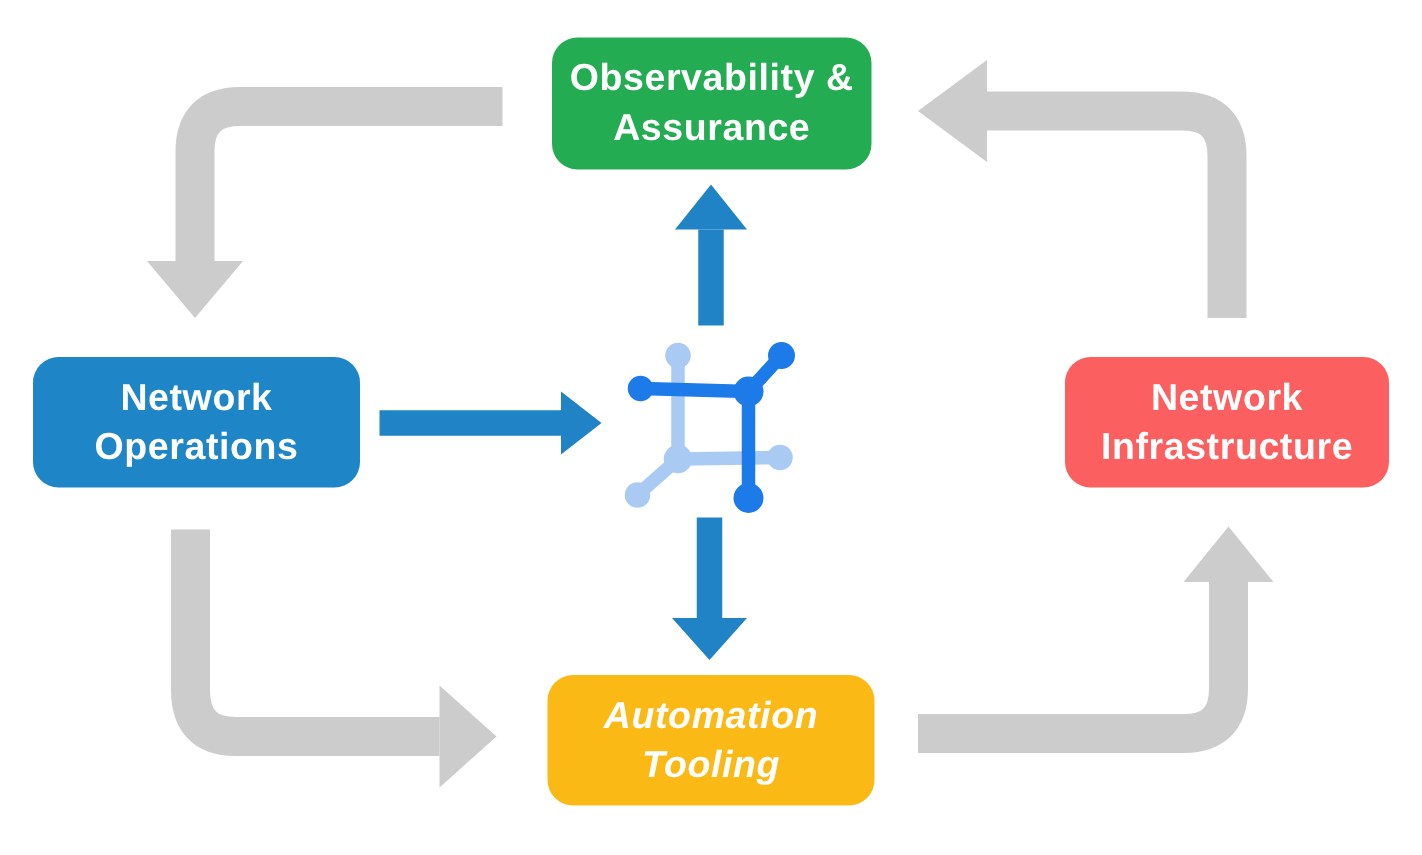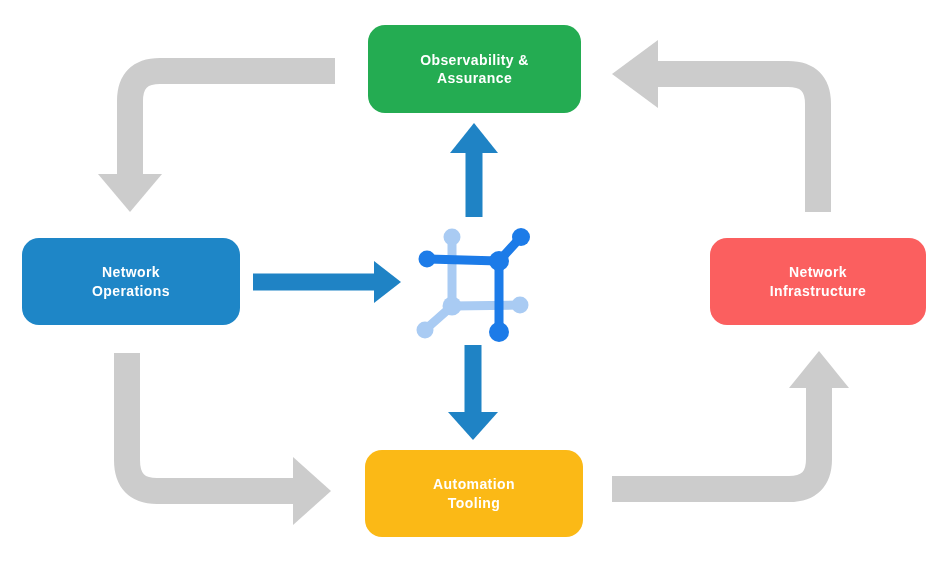--- a/index.html
+++ b/index.html
@@ -22,30 +22,30 @@
     height: 570px;
   }
   .node {
     position: absolute;
     border-radius: 17px;
     display: flex;
     align-items: center;
     justify-content: center;
     text-align: center;
     color: #ffffff;
-    font-size: 14px;
+    font-size: 25px;
     font-weight: 600;
     letter-spacing: 0.4px;
     line-height: 1.32;
   }
   .node span { white-space: pre-line; }
   .node-observability   { left: 368px; top: 25px;  width: 213px; height: 88px; background: #24AC52; }
   .node-operations      { left: 22px;  top: 238px; width: 218px; height: 87px; background: #1E86C7; }
   .node-infrastructure  { left: 710px; top: 238px; width: 216px; height: 87px; background: #FB5F5F; }
-  .node-automation      { left: 365px; top: 450px; width: 218px; height: 87px; background: #FBB916; }
+  .node-automation      { left: 365px; top: 450px; width: 218px; height: 87px; background: #FBB916; font-style: italic; }
   .cycle-arrow { stroke: #CCCCCC; stroke-width: 26; fill: none; }
   .cycle-head  { fill: #CCCCCC; }
   .flow-arrow  { stroke: #1F83C5; stroke-width: 17; fill: none; }
   .flow-head   { fill: #1F83C5; }
   .icon-light-line { stroke: #A9CBF3; stroke-width: 9; fill: none; stroke-linecap: round; }
   .icon-dark-line  { stroke: #1C7BE8; stroke-width: 9; fill: none; stroke-linecap: round; }
   .icon-light-dot  { fill: #A9CBF3; }
   .icon-dark-dot   { fill: #1C7BE8; }
 </style>
 </head>

